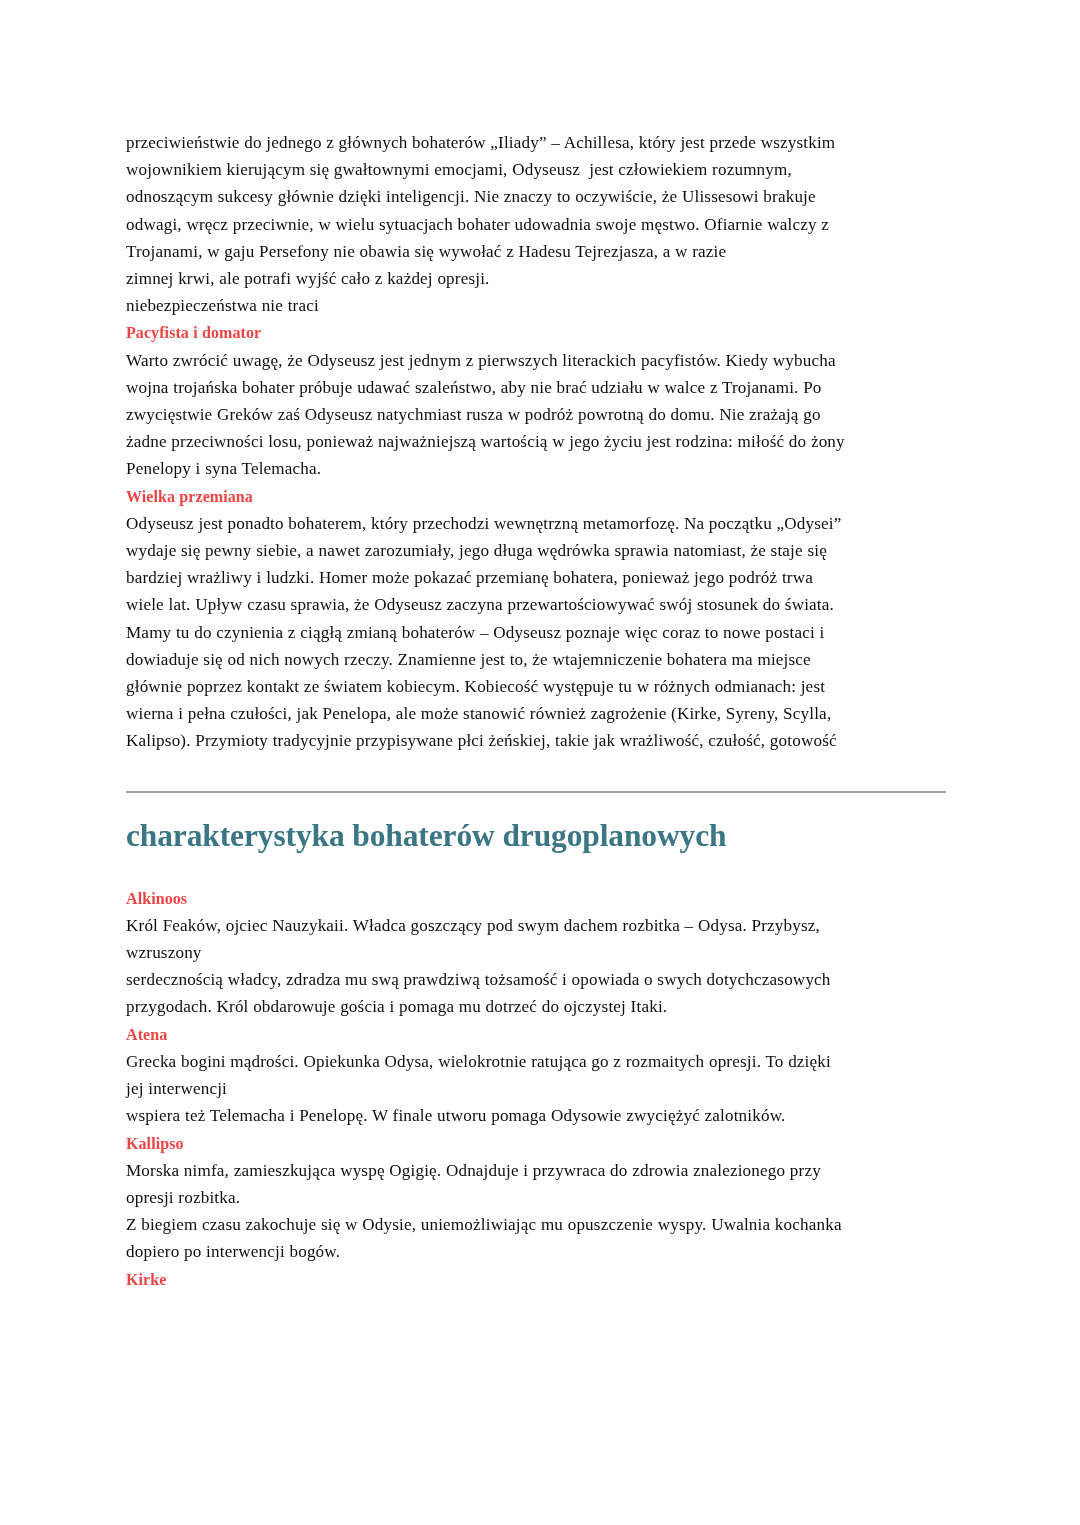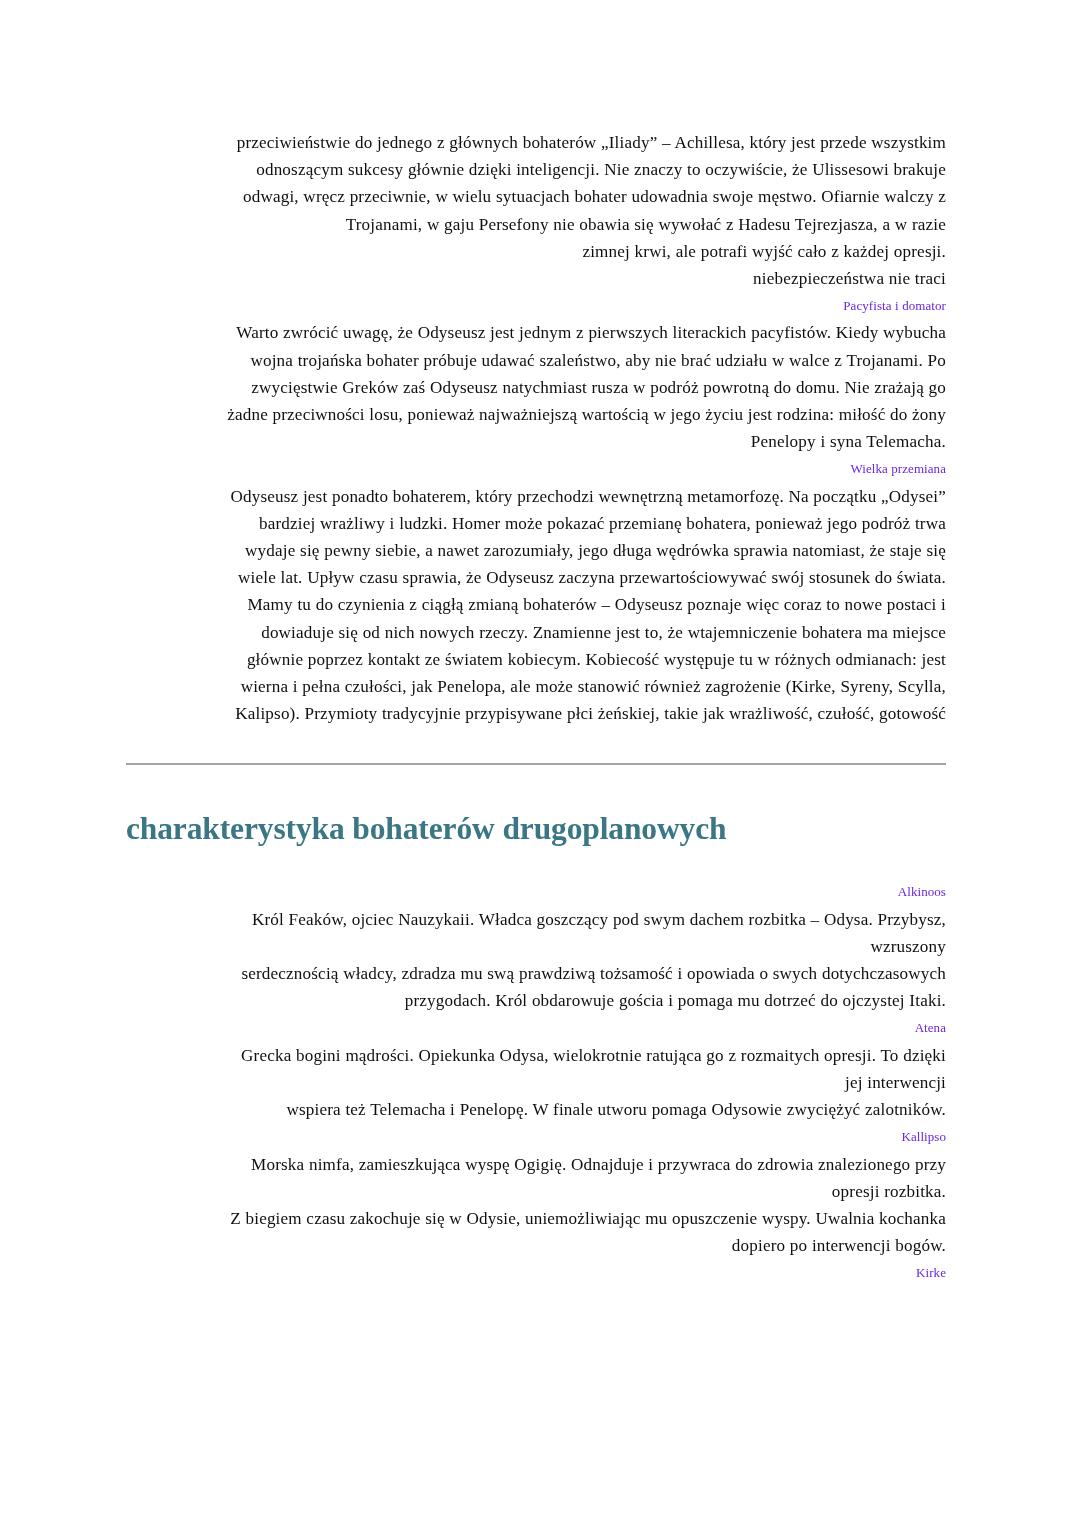--- a/index.html
+++ b/index.html
@@ -30,57 +30,57 @@
     left: 126px;
     top: 129px;
     width: 820px;
   }
 
   
   .flow {
     font-size: 17.1px;
     line-height: 27.2px;
     color: #100f0f;
-    text-align: right;
+    text-align: left;
     letter-spacing: 0.01em;
     word-spacing: 0.01em;
   }
 
   .flow .line {
     display: block;
     white-space: pre-wrap;
   }
 
   .sub-head {
     display: block;
-    font-weight: normal;
-    font-size: 13px;
+    font-weight: bold;
+    font-size: 16px;
     line-height: 27.2px;
-    color: #6d28d9;
+    color: #ef4444;
     letter-spacing: 0.005em;
   }
 
   
   .divider-wrap {
     margin-top: 36px;
     margin-bottom: 0;
     height: 2px;
   }
   .divider {
     width: 820px;
     height: 0;
     border: 0;
     border-top: 2px solid #a3a3a3;
     margin: 0;
   }
 
   
   .section-heading {
     display: block;
-    margin-top: 45px;
+    margin-top: 24px;
     font-family: "Liberation Serif", "DejaVu Serif", serif;
     font-weight: bold;
     font-size: 31.5px;
     line-height: 38px;
     color: #3a7683;
     letter-spacing: -0.004em;
     white-space: nowrap;
   }
 
   .after-heading {
@@ -91,41 +91,42 @@
   .tail-space { display: block; height: 150px; }
 </style>
 </head>
 <body>
 
 <div class="page">
   <div class="content">
 
     <div class="flow">
       <span class="line">przeciwieństwie do jednego z głównych bohaterów „Iliady” – Achillesa, który jest przede wszystkim</span>
+      <span class="line">wojownikiem kierującym się gwałtownymi emocjami, Odyseusz  jest człowiekiem rozumnym,</span>
       <span class="line">odnoszącym sukcesy głównie dzięki inteligencji. Nie znaczy to oczywiście, że Ulissesowi brakuje</span>
       <span class="line">odwagi, wręcz przeciwnie, w wielu sytuacjach bohater udowadnia swoje męstwo. Ofiarnie walczy z</span>
       <span class="line">Trojanami, w gaju Persefony nie obawia się wywołać z Hadesu Tejrezjasza, a w razie</span>
       <span class="line">zimnej krwi, ale potrafi wyjść cało z każdej opresji.</span>
       <span class="line">niebezpieczeństwa nie traci</span>
     </div>
 
     <div class="flow">
       <span class="sub-head">Pacyfista i domator</span>
       <span class="line">Warto zwrócić uwagę, że Odyseusz jest jednym z pierwszych literackich pacyfistów. Kiedy wybucha</span>
       <span class="line">wojna trojańska bohater próbuje udawać szaleństwo, aby nie brać udziału w walce z Trojanami. Po</span>
       <span class="line">zwycięstwie Greków zaś Odyseusz natychmiast rusza w podróż powrotną do domu. Nie zrażają go</span>
       <span class="line">żadne przeciwności losu, ponieważ najważniejszą wartością w jego życiu jest rodzina: miłość do żony</span>
       <span class="line">Penelopy i syna Telemacha.</span>
     </div>
 
     <div class="flow">
       <span class="sub-head">Wielka przemiana</span>
       <span class="line">Odyseusz jest ponadto bohaterem, który przechodzi wewnętrzną metamorfozę. Na początku „Odysei”</span>
+      <span class="line">wydaje się pewny siebie, a nawet zarozumiały, jego długa wędrówka sprawia natomiast, że staje się</span>
       <span class="line">bardziej wrażliwy i ludzki. Homer może pokazać przemianę bohatera, ponieważ jego podróż trwa</span>
-      <span class="line">wydaje się pewny siebie, a nawet zarozumiały, jego długa wędrówka sprawia natomiast, że staje się</span>
       <span class="line">wiele lat. Upływ czasu sprawia, że Odyseusz zaczyna przewartościowywać swój stosunek do świata.</span>
       <span class="line">Mamy tu do czynienia z ciągłą zmianą bohaterów – Odyseusz poznaje więc coraz to nowe postaci i</span>
       <span class="line">dowiaduje się od nich nowych rzeczy. Znamienne jest to, że wtajemniczenie bohatera ma miejsce</span>
       <span class="line">głównie poprzez kontakt ze światem kobiecym. Kobiecość występuje tu w różnych odmianach: jest</span>
       <span class="line">wierna i pełna czułości, jak Penelopa, ale może stanowić również zagrożenie (Kirke, Syreny, Scylla,</span>
       <span class="line">Kalipso). Przymioty tradycyjnie przypisywane płci żeńskiej, takie jak wrażliwość, czułość, gotowość</span>
     </div>
 
     <div class="divider-wrap">
       <hr class="divider">

